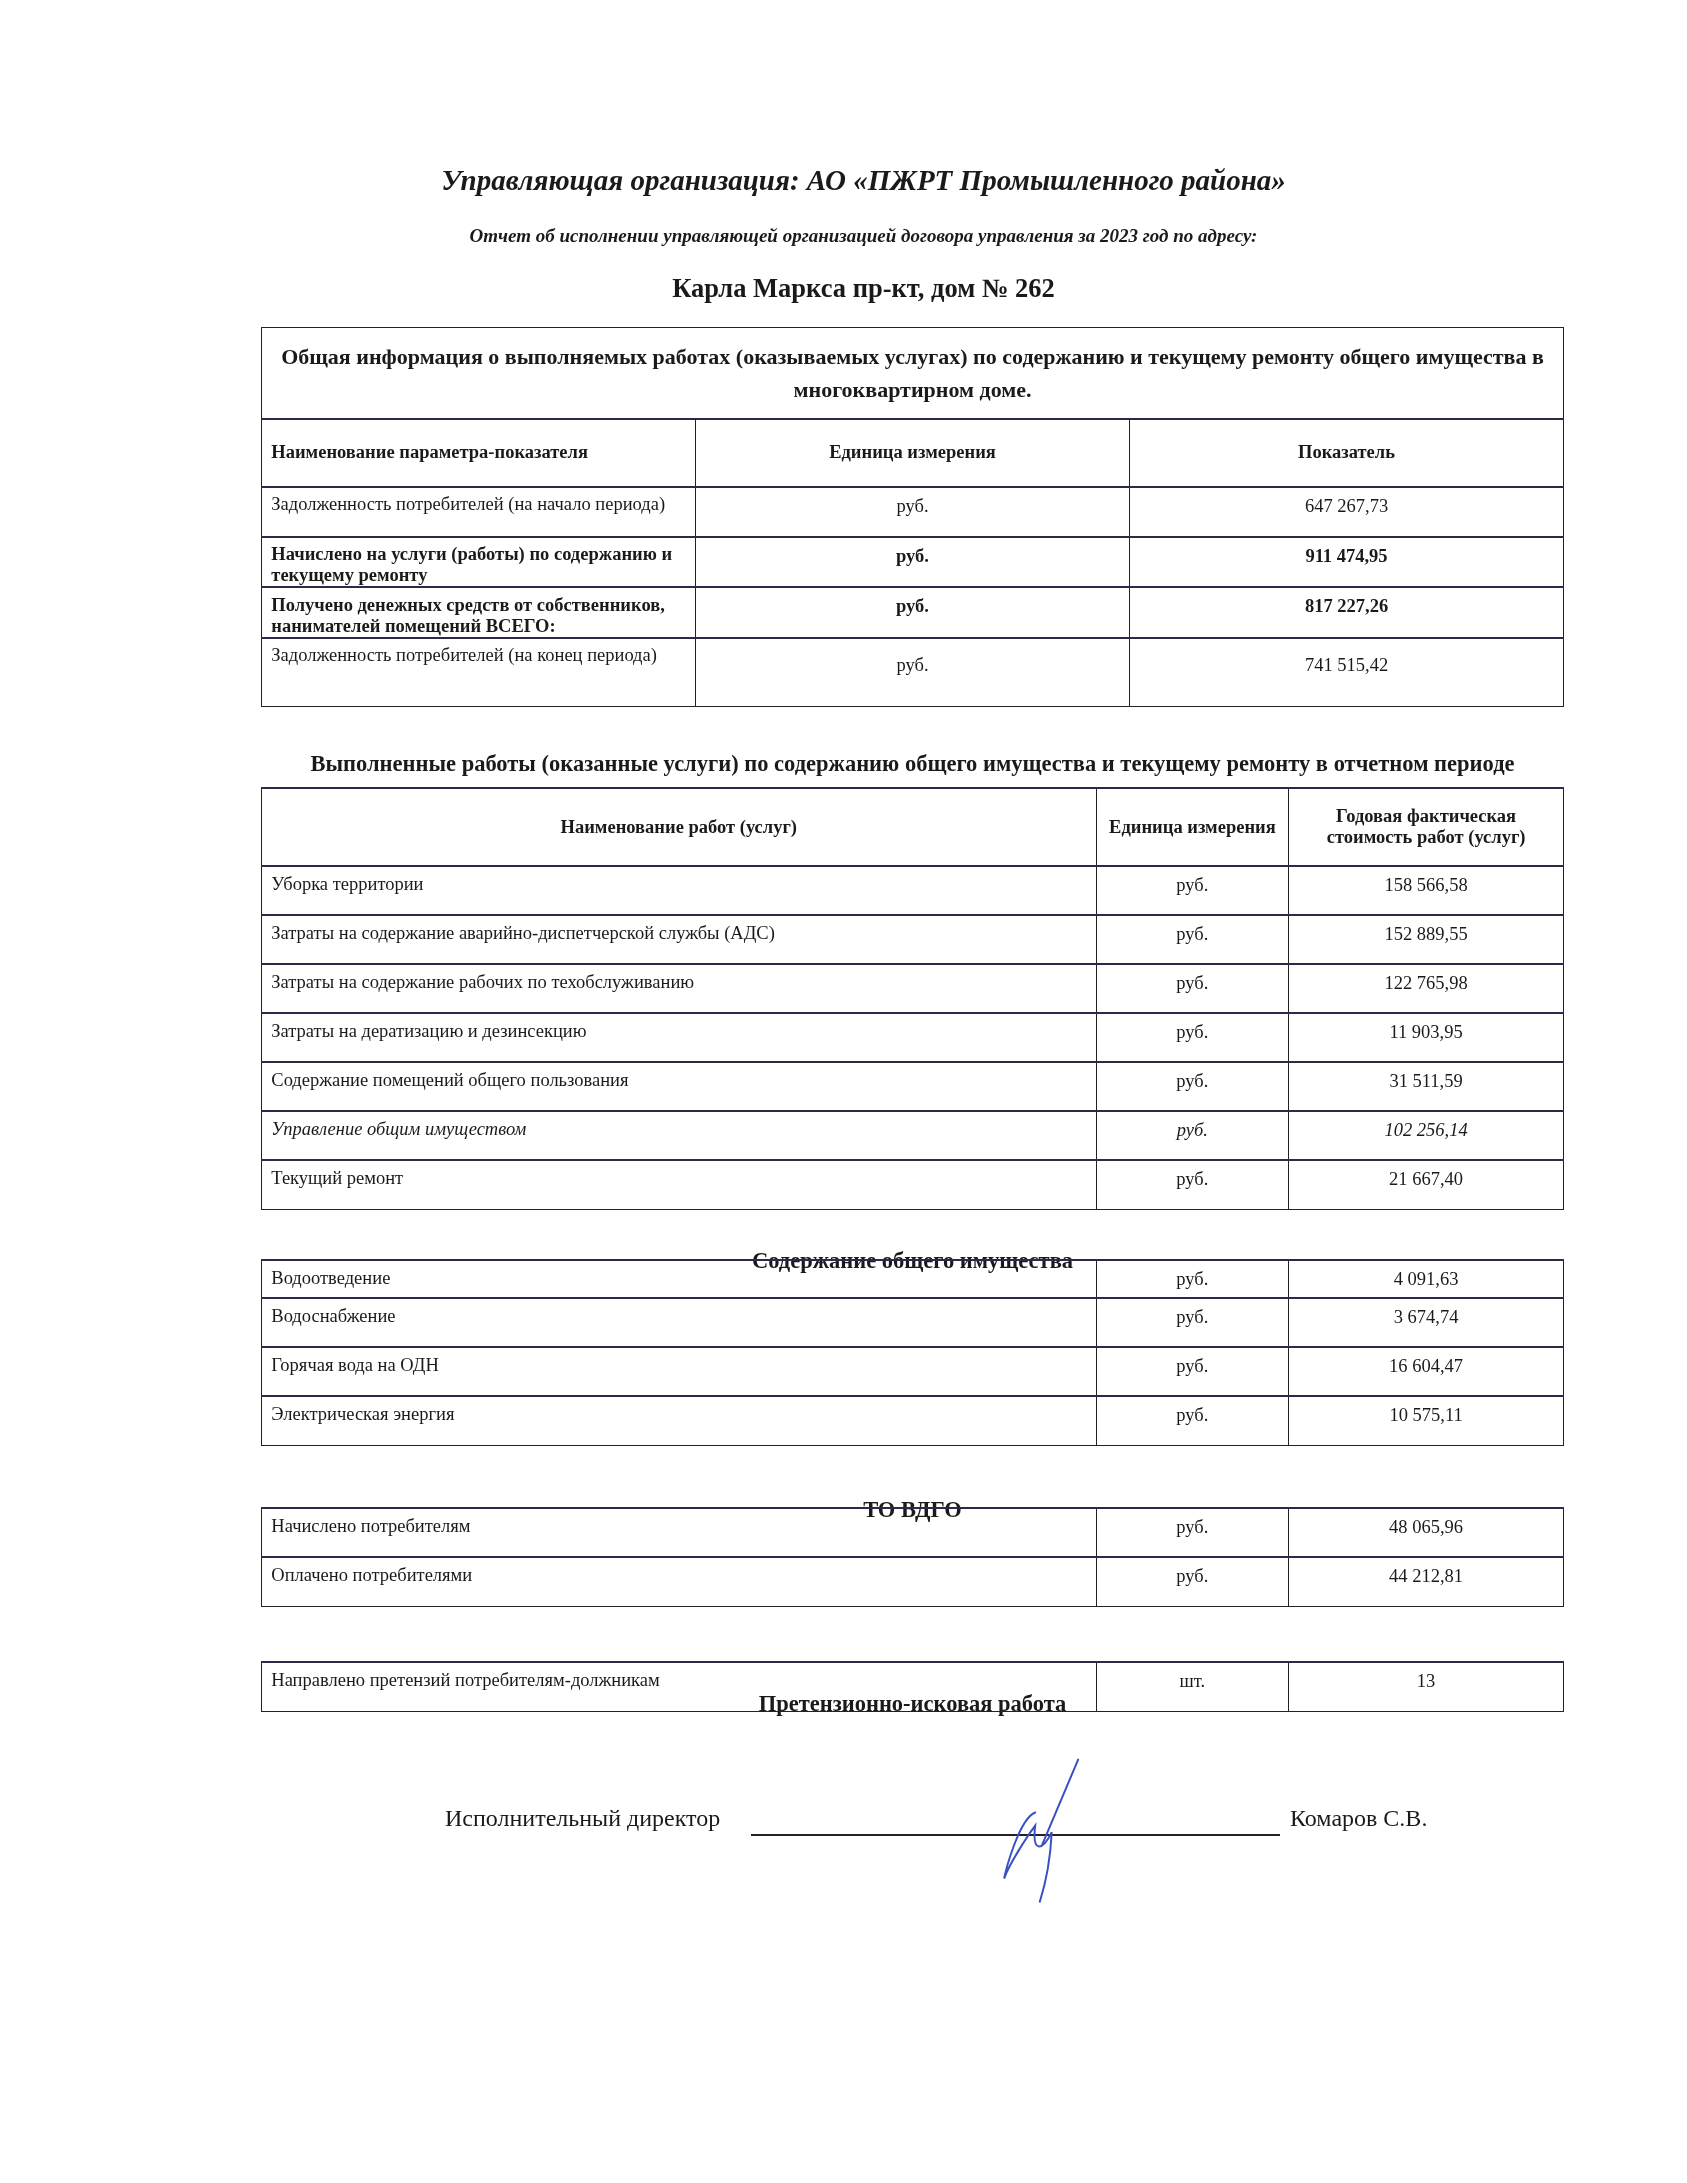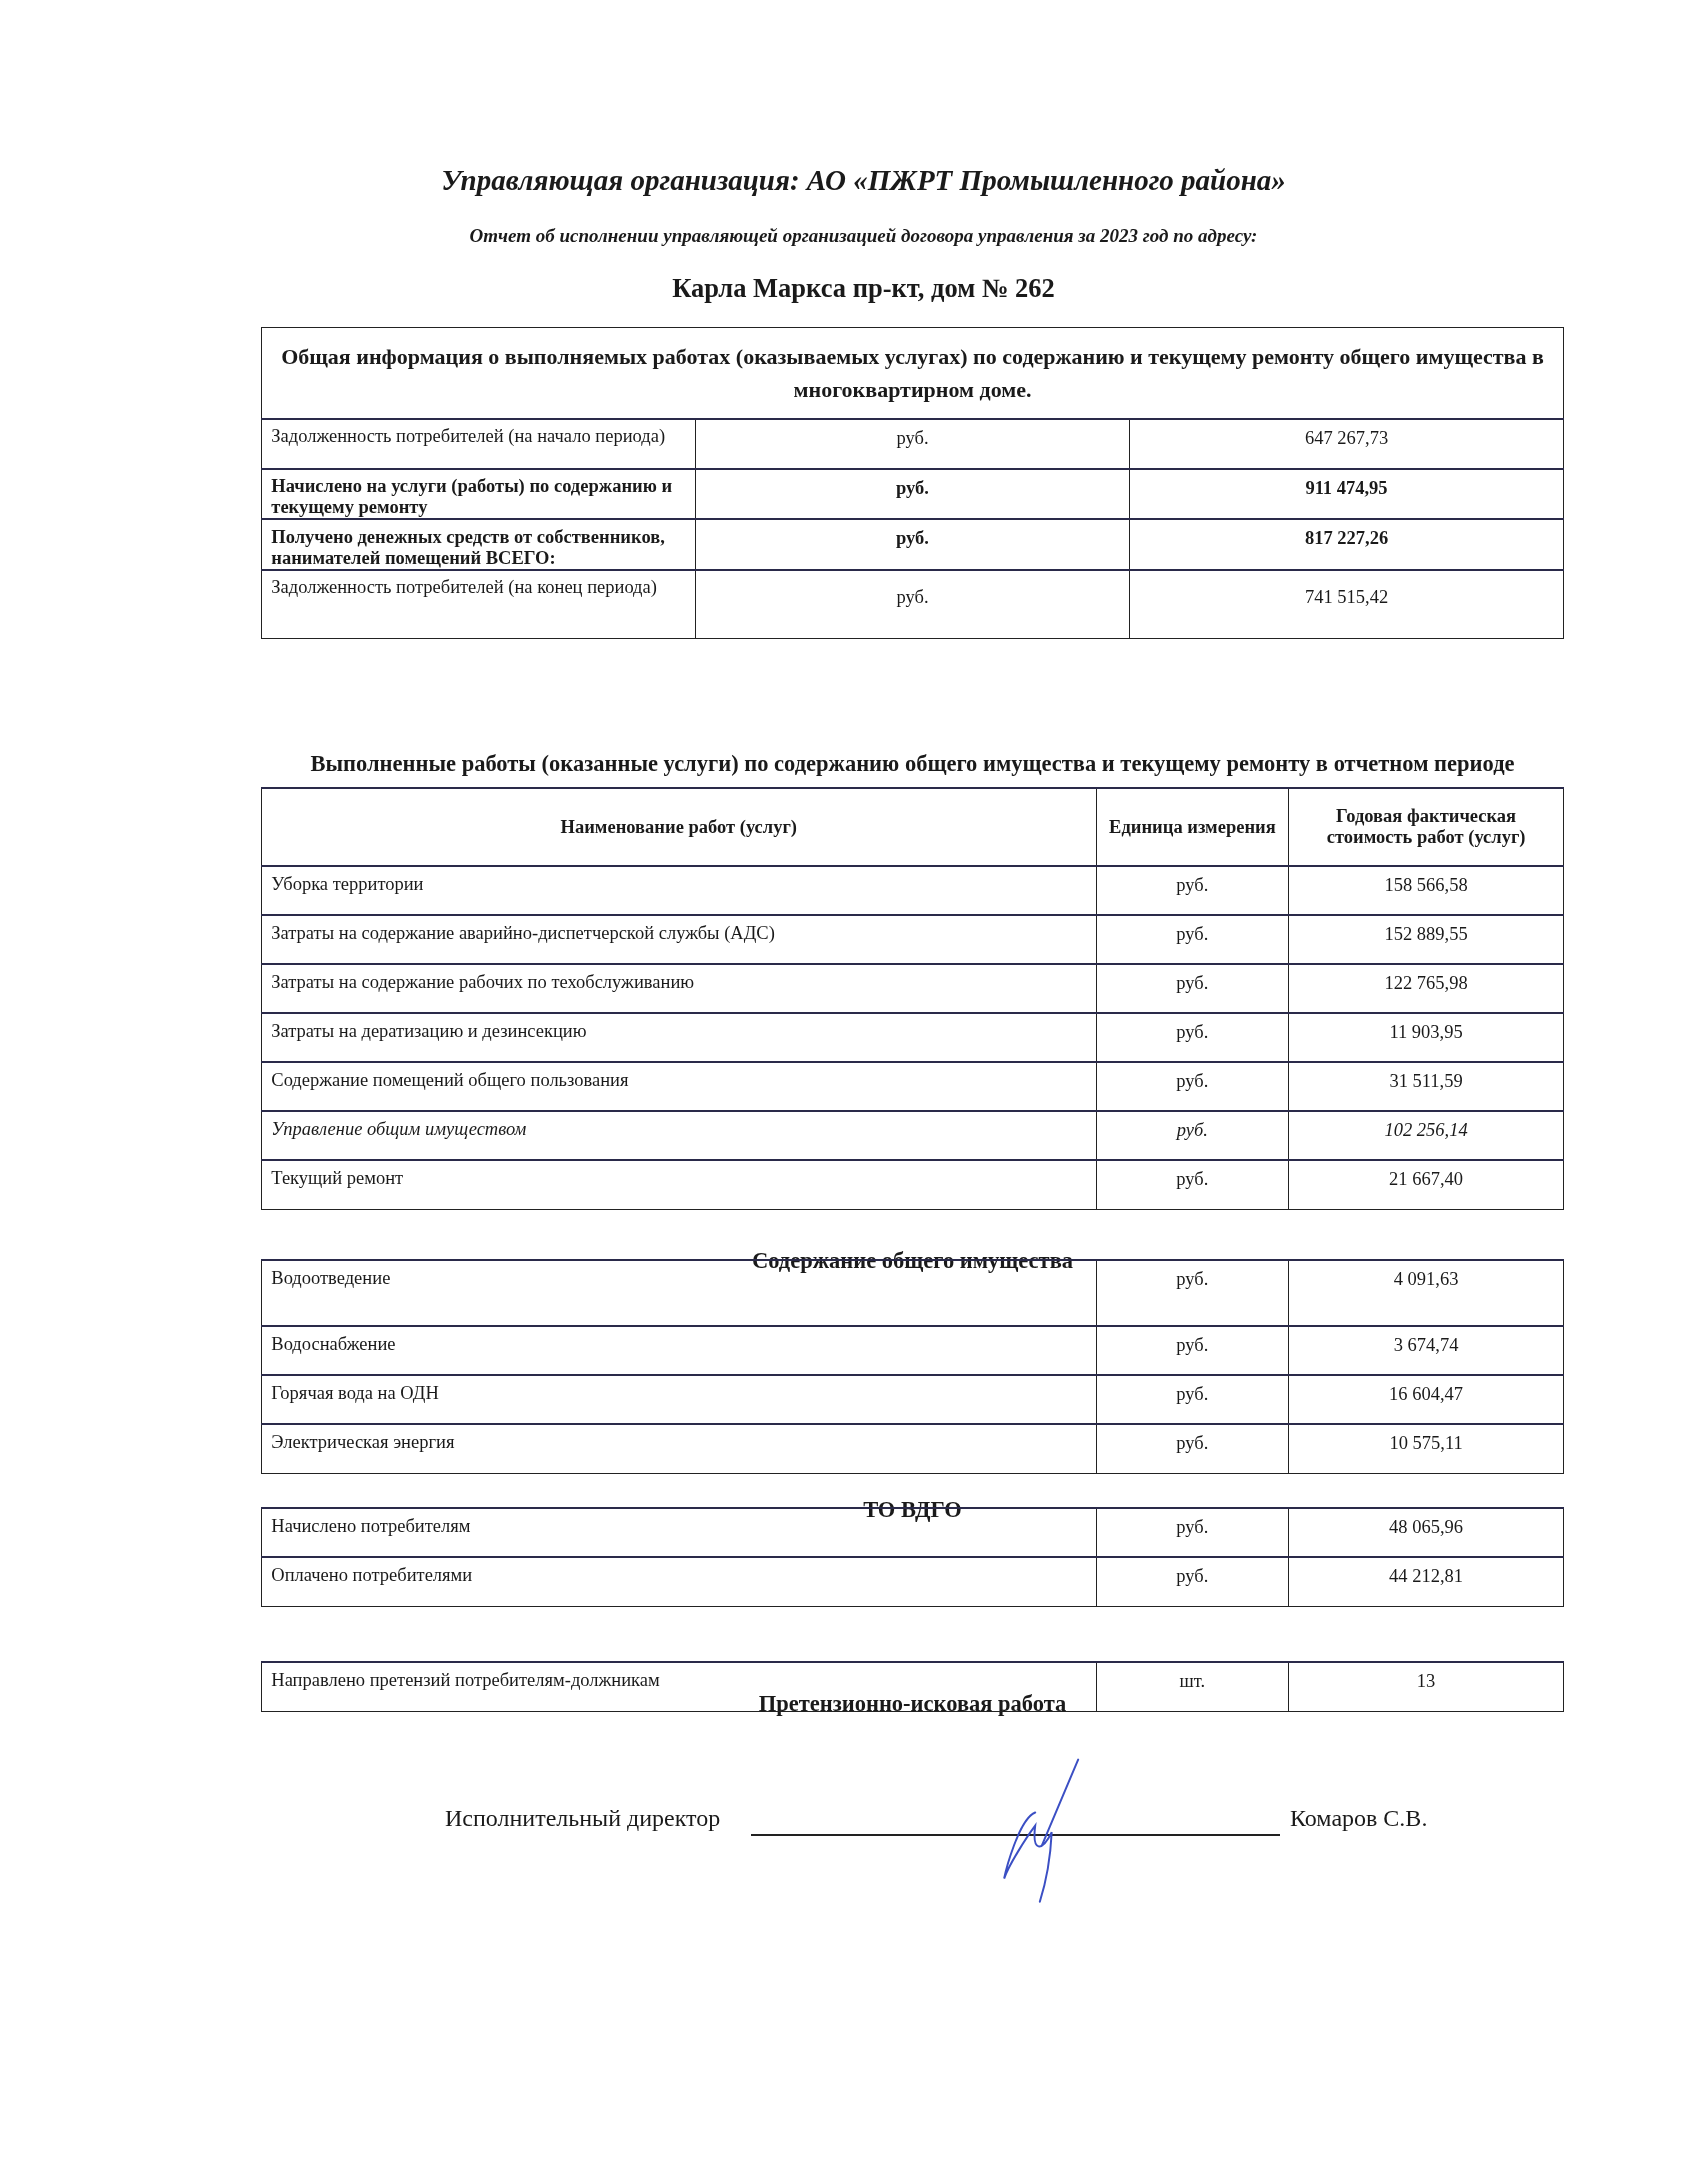--- a/index.html
+++ b/index.html
@@ -27,20 +27,25 @@
 <body>
 
 <div class="abs title center">Управляющая организация: АО «ПЖРТ Промышленного района»</div>
 <div class="abs subtitle center">Отчет об исполнении управляющей организацией договора управления за 2023 год по адресу:</div>
 <div class="abs address center">Карла Маркса пр-кт, дом № 262</div>
 
 <table style="top:327px;">
   <tbody>
       <tr style="height:91px;">
     <td colspan="3" class="band">Общая информация о выполняемых работах (оказываемых услугах) по содержанию и текущему ремонту общего имущества в многоквартирном доме.</td>
+  </tr>
+  <tr style="height:68px;">
+    <td class="c1 head hl" style="text-align:left;">Наименование параметра-показателя</td>
+    <td class="c2 head hl">Единица измерения</td>
+    <td class="head hl">Показатель</td>
   </tr>
   <tr style="height:50px;">
     <td class="name hl">Задолженность потребителей (на начало периода)</td>
     <td class="unit hl">руб.</td>
     <td class="val hl">647 267,73</td>
   </tr>
   <tr style="height:49px;">
     <td class="name hl bold">Начислено на услуги (работы) по содержанию и текущему ремонту</td>
     <td class="unit hl bold">руб.</td>
     <td class="val hl bold">911 474,95</td>
@@ -102,21 +107,21 @@
     <td class="unit hl">руб.</td>
     <td class="val hl">21 667,40</td>
   </tr>
 </tbody>
   </table>
 
 <div class="abs sec" style="top:1209px;">Содержание общего имущества</div>
 
 <table style="top:1259px;">
   <tbody>
-      <tr style="height:66px;">
+      <tr style="height:38px;">
     <td class="c1 name hl">Водоотведение</td>
     <td class="c2 unit hl">руб.</td>
     <td class="val hl">4 091,63</td>
   </tr>
   <tr style="height:49px;">
     <td class="name hl">Водоснабжение</td>
     <td class="unit hl">руб.</td>
     <td class="val hl">3 674,74</td>
   </tr>
   <tr style="height:49px;">

